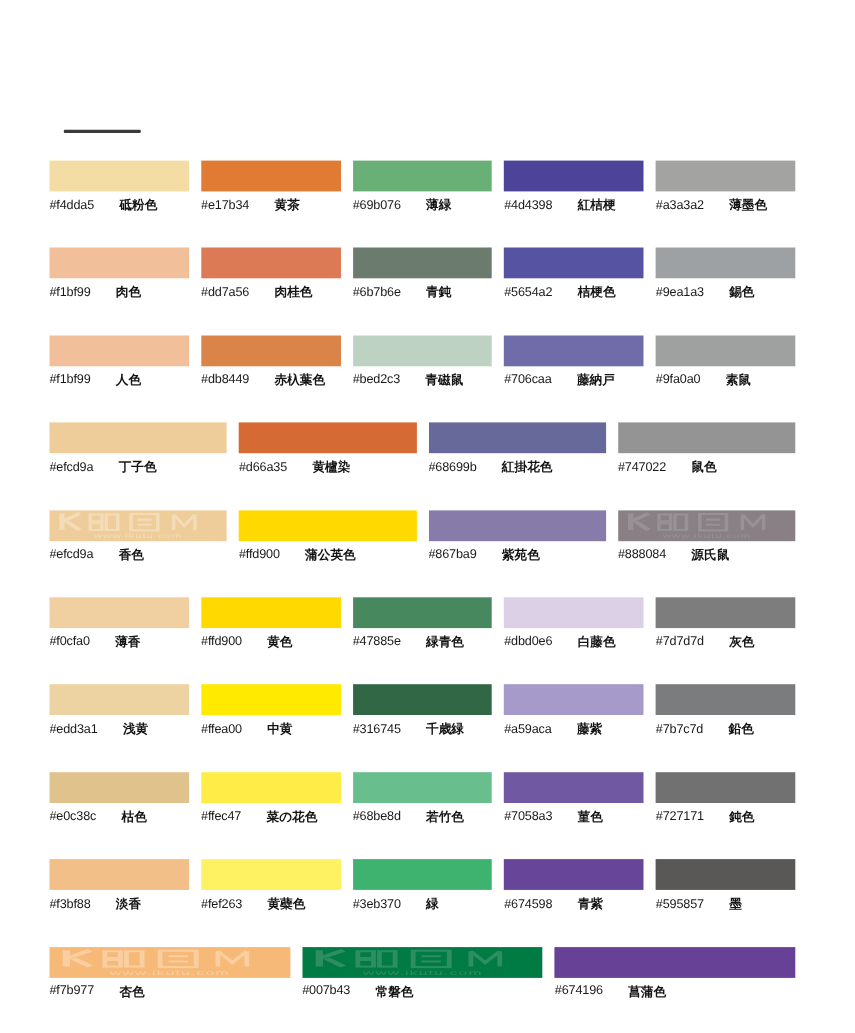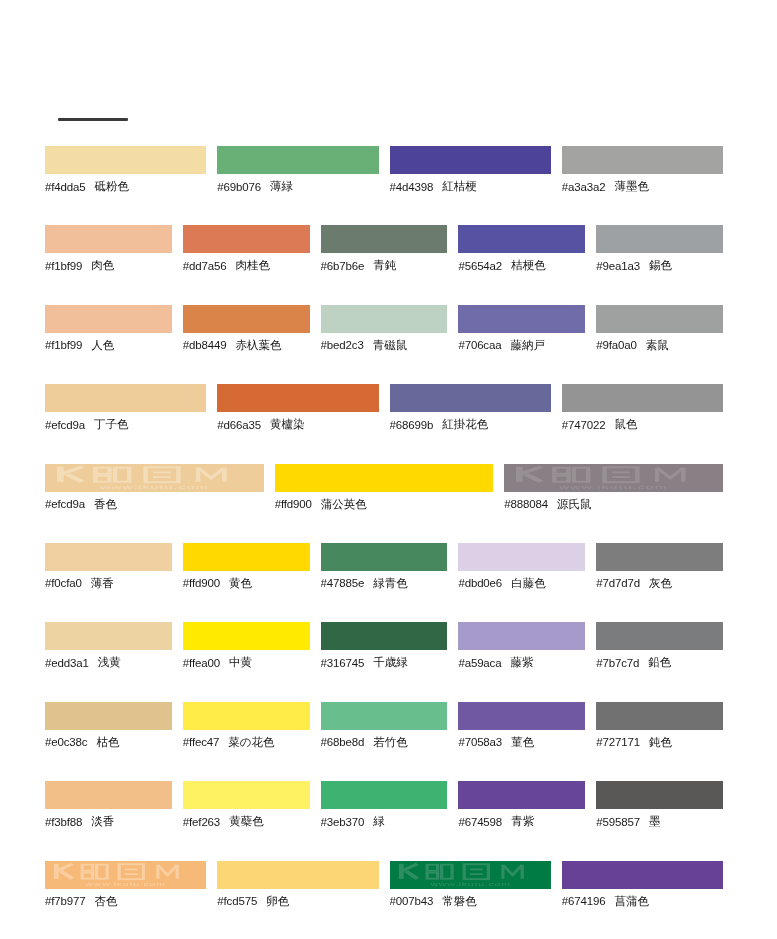--- a/index.html
+++ b/index.html
@@ -59,22 +59,22 @@
   }
   .hexcode {
     font-size: 11.5px;
     color: #1a1a1a;
     letter-spacing: -0.15px;
     flex: 0 0 auto;
   }
   .cname {
     font-size: 11.5px;
     color: #141414;
-    font-weight: 400;
-    margin-left: 9px;
+    font-weight: 700;
+    margin-left: 23px;
     flex: 0 0 auto;
   }
   
   .wm {
     position: absolute;
     left: 0; top: 0;
     width: 100%; height: 100%;
     opacity: 0.30;
     pointer-events: none;
   }
@@ -88,20 +88,27 @@
 
   <div id="title-rule"></div>
 
   <div id="grid">
       <div class="row">
         <div class="cell">
           <div class="swatch" style="background: rgb(244, 221, 165);"></div>
           <div class="caption">
             <span class="hexcode">#f4dda5</span>
             <span class="cname">砥粉色</span>
+          </div>
+        </div>
+        <div class="cell">
+          <div class="swatch" style="background: rgb(225, 123, 52);"></div>
+          <div class="caption">
+            <span class="hexcode">#e17b34</span>
+            <span class="cname">黄茶</span>
           </div>
         </div>
         <div class="cell">
           <div class="swatch" style="background: rgb(105, 176, 118);"></div>
           <div class="caption">
             <span class="hexcode">#69b076</span>
             <span class="cname">薄緑</span>
           </div>
         </div>
         <div class="cell">
@@ -247,20 +254,27 @@
           </div>
         </div>
         <div class="cell">
           <div class="swatch" style="background: rgb(255, 217, 0);"></div>
           <div class="caption">
             <span class="hexcode">#ffd900</span>
             <span class="cname">蒲公英色</span>
           </div>
         </div>
         <div class="cell">
+          <div class="swatch" style="background: rgb(134, 123, 169);"></div>
+          <div class="caption">
+            <span class="hexcode">#867ba9</span>
+            <span class="cname">紫苑色</span>
+          </div>
+        </div>
+        <div class="cell">
           <div class="swatch" style="background: rgb(136, 128, 132);">
             <div class="wm wm-dark">
               <svg viewBox="0 0 200 60" preserveAspectRatio="none" aria-hidden="true">
                 <g fill="none" stroke="#cfcfcf" stroke-width="4">
                   <path d="M14 6 L14 38 M14 22 L34 6 M20 22 L34 38" stroke-width="6"></path>
                   <rect x="46" y="8" width="13" height="13"></rect>
                   <rect x="46" y="25" width="13" height="13"></rect>
                   <rect x="64" y="8" width="13" height="30"></rect>
                   <rect x="92" y="7" width="30" height="32"></rect>
                   <path d="M99 18 H115 M99 28 H115"></path>
@@ -441,27 +455,20 @@
                 <text x="100" y="54" font-family="Liberation Sans, sans-serif" font-size="13" text-anchor="middle" fill="#ffffff" letter-spacing="1">www.ikutu.com</text>
               </svg>
             </div>
           </div>
           <div class="caption">
             <span class="hexcode">#f7b977</span>
             <span class="cname">杏色</span>
           </div>
         </div>
         <div class="cell">
-          <div class="swatch" style="background: rgb(252, 213, 117);"></div>
-          <div class="caption">
-            <span class="hexcode">#fcd575</span>
-            <span class="cname">卵色</span>
-          </div>
-        </div>
-        <div class="cell">
           <div class="swatch" style="background: rgb(0, 123, 67);">
             <div class="wm wm-dark">
               <svg viewBox="0 0 200 60" preserveAspectRatio="none" aria-hidden="true">
                 <g fill="none" stroke="#cfcfcf" stroke-width="4">
                   <path d="M14 6 L14 38 M14 22 L34 6 M20 22 L34 38" stroke-width="6"></path>
                   <rect x="46" y="8" width="13" height="13"></rect>
                   <rect x="46" y="25" width="13" height="13"></rect>
                   <rect x="64" y="8" width="13" height="30"></rect>
                   <rect x="92" y="7" width="30" height="32"></rect>
                   <path d="M99 18 H115 M99 28 H115"></path>

